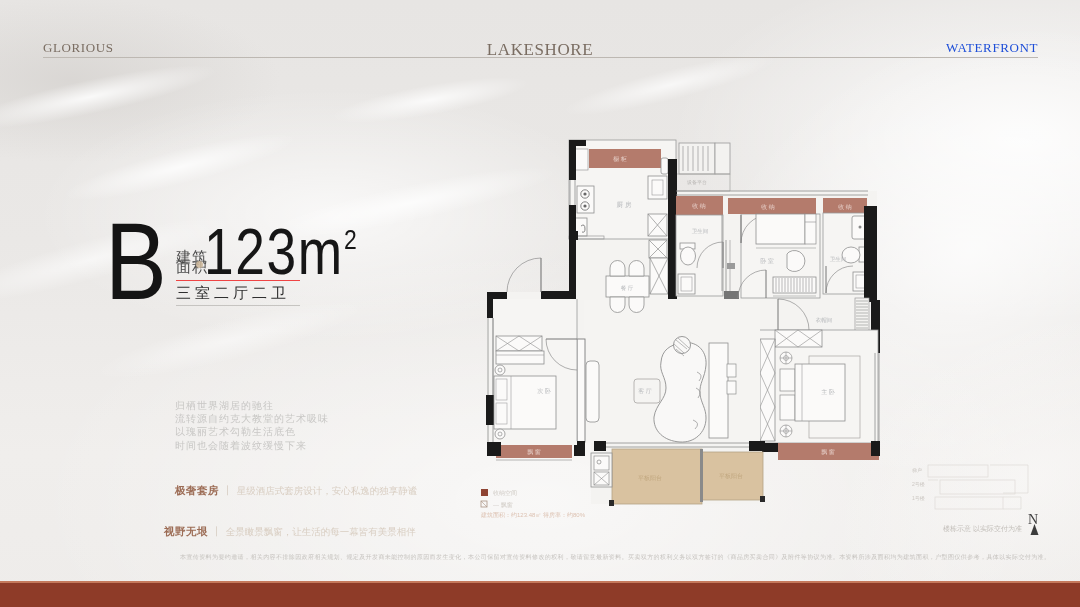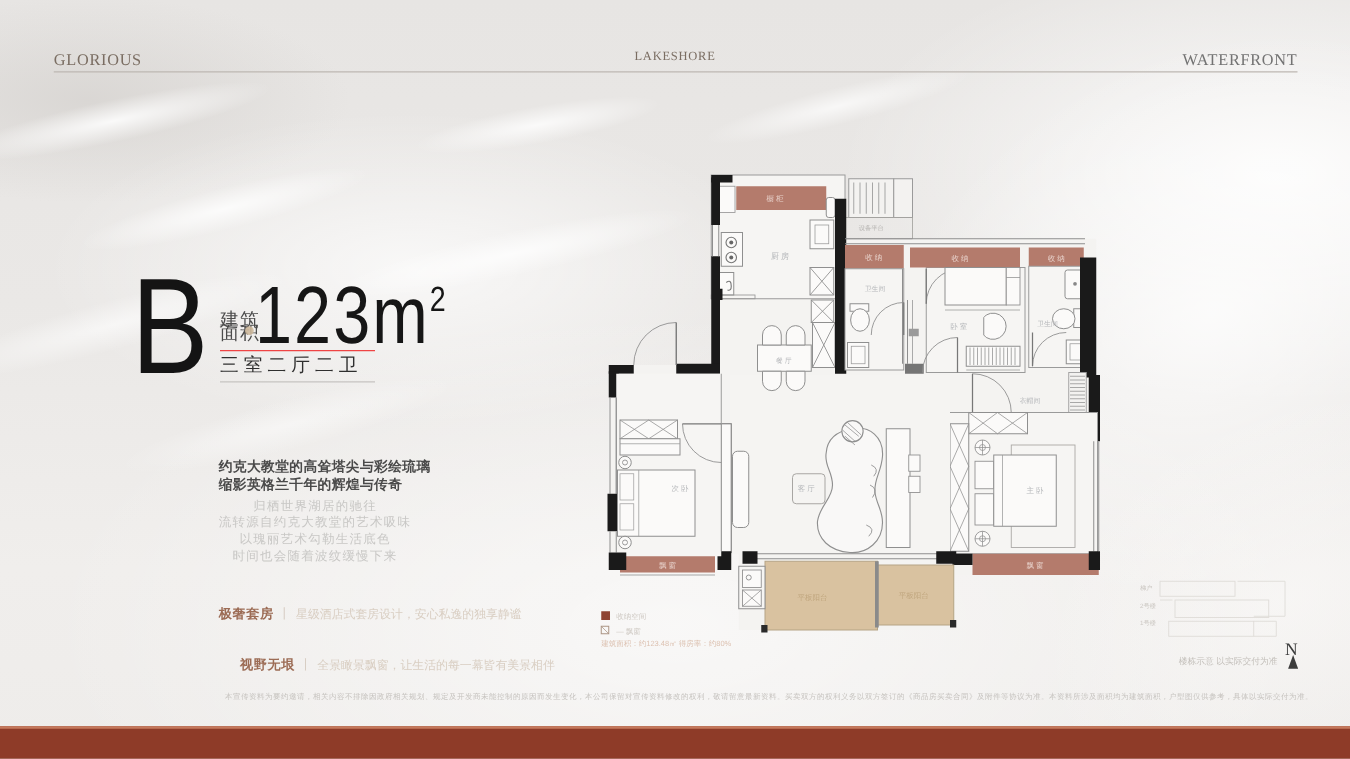--- a/index.html
+++ b/index.html
@@ -25,45 +25,44 @@
 <div class="abs" style="left:60px;top:150px;width:240px;height:34px;transform:rotate(-14deg);background:radial-gradient(closest-side,rgba(255,255,255,.8),rgba(255,255,255,0));"></div>
 <div class="abs" style="left:260px;top:185px;width:300px;height:36px;transform:rotate(-12deg);background:radial-gradient(closest-side,rgba(255,255,255,.75),rgba(255,255,255,0));"></div>
 <div class="abs" style="left:-60px;top:240px;width:300px;height:40px;transform:rotate(-15deg);background:radial-gradient(closest-side,rgba(255,255,255,.6),rgba(255,255,255,0));"></div>
 <div class="abs" style="left:90px;top:320px;width:280px;height:40px;transform:rotate(-14deg);background:radial-gradient(closest-side,rgba(255,255,255,.5),rgba(255,255,255,0));"></div>
 
 <div class="abs" style="left:690px;top:40px;width:560px;height:420px;transform:rotate(-28deg);background:radial-gradient(closest-side,rgba(255,255,255,.75),rgba(255,255,255,0));"></div>
 <div class="abs" style="left:820px;top:330px;width:420px;height:300px;transform:rotate(-30deg);background:radial-gradient(closest-side,rgba(252,251,250,.6),rgba(252,251,250,0));"></div>
 
 <div class="abs" style="left:43px;top:40px;font-family:'Liberation Serif',serif;font-size:13px;letter-spacing:0.6px;color:#7a6d62;">GLORIOUS</div>
 
-<div class="abs" style="left:440px;top:40px;width:200px;text-align:center;font-family:'Liberation Serif',serif;font-size:10px;letter-spacing:0.6px;color:#7a6d62;">LAKESHORE</div>
-
-<div class="abs" style="right:42px;top:40px;font-family:'Liberation Serif',serif;font-size:13px;letter-spacing:0.6px;color:#737373;">WATERFRONT</div>
+<div class="abs" style="left:440px;top:40px;width:200px;text-align:center;font-family:'Liberation Serif',serif;font-size:17px;letter-spacing:0.6px;color:#7a6d62;">LAKESHORE</div>
+
+<div class="abs" style="right:42px;top:40px;font-family:'Liberation Serif',serif;font-size:13px;letter-spacing:0.6px;color:#1d4ed8;">WATERFRONT</div>
 
 <div class="abs" style="left:43px;top:57px;width:995px;height:1px;background:#bdb8b2;"></div>
 
 <div class="abs" style="left:105px;top:198px;font-size:109px;font-weight:400;color:#141414;transform:scaleX(0.85);transform-origin:left top;">B</div>
 
 <div class="abs" style="left:176px;top:252px;font-size:15px;line-height:10px;color:#4c4c4c;letter-spacing:1px;">建筑<br>面积</div>
 
 <div class="abs" style="left:196px;top:261px;width:7px;height:7px;opacity:.9;border-radius:50%;background:#cdb89b;"></div>
 
 <div class="abs" style="left:204px;top:214px;font-size:65px;color:#161616;letter-spacing:2px;transform:scaleX(0.82);transform-origin:left top;">123m<span style="font-size:28px;vertical-align:25px;">2</span></div>
 
 <div class="abs" style="left:176px;top:280px;width:124px;padding:3px 0 4px 0;line-height:17px;border-top:1px solid #ef4444;border-bottom:1px solid #c6c4c1;font-size:15px;letter-spacing:4px;color:#2f2f2f;">三室二厅二卫</div>
 
-<div class="abs" style="left:175px;top:367px;font-size:11px;line-height:14px;font-weight:bold;color:#4a4a4a;letter-spacing:0.3px;">约克大教堂的高耸塔尖与彩绘琉璃<br>缩影英格兰千年的辉煌与传奇</div>
-
-<div class="abs" style="left:175px;top:399px;font-size:10px;line-height:13.2px;color:#c8c7c5;letter-spacing:1px;text-align:center;">归栖世界湖居的驰往<br>流转源自约克大教堂的艺术吸味<br>以瑰丽艺术勾勒生活底色<br>时间也会随着波纹缓慢下来</div>
+
+<div class="abs" style="left:175px;top:399px;font-size:10px;line-height:13.2px;color:#c8c7c5;letter-spacing:1px;">归栖世界湖居的驰往<br>流转源自约克大教堂的艺术吸味<br>以瑰丽艺术勾勒生活底色<br>时间也会随着波纹缓慢下来</div>
 
 
 
 <div class="abs" style="left:175px;top:484px;font-size:10.5px;font-weight:bold;color:#9c6c55;letter-spacing:0.5px;">极奢套房<span style="color:#d8cec4;font-weight:normal;">&nbsp;丨&nbsp;</span><span style="font-weight:normal;color:#d9cec2;font-size:9.5px;letter-spacing:0;">星级酒店式套房设计，安心私逸的独享静谧</span></div>
 
-<div class="abs" style="left:192px;top:525px;font-size:10.5px;font-weight:bold;color:#9c6c55;letter-spacing:0.5px;text-align:right;">视野无垠<span style="color:#d8cec4;font-weight:normal;">&nbsp;丨&nbsp;</span><span style="font-weight:normal;color:#d9cec2;font-size:9.5px;letter-spacing:0;">全景瞰景飘窗，让生活的每一幕皆有美景相伴</span></div>
+<div class="abs" style="left:164px;top:525px;font-size:10.5px;font-weight:bold;color:#9c6c55;letter-spacing:0.5px;text-align:right;">视野无垠<span style="color:#d8cec4;font-weight:normal;">&nbsp;丨&nbsp;</span><span style="font-weight:normal;color:#d9cec2;font-size:9.5px;letter-spacing:0;">全景瞰景飘窗，让生活的每一幕皆有美景相伴</span></div>
 
 <svg class="abs" style="left:0;top:0;" width="1080" height="607" viewBox="0 0 1080 607">
 <defs>
 <pattern id="xw" width="12" height="12" patternUnits="userSpaceOnUse">
 <path d="M0,0 L12,12 M12,0 L0,12" stroke="#9a9a9a" stroke-width="0.7" fill="none"></path>
 </pattern>
 </defs>
 <g font-family="Liberation Sans, sans-serif">
 
 <path d="M569,140 L676,140 L676,191 L877,191 L877,460 L763,460 L763,504 L591,504 L591,443 L487,443 L487,292 L569,292 Z" fill="#f4f3f1"></path>

